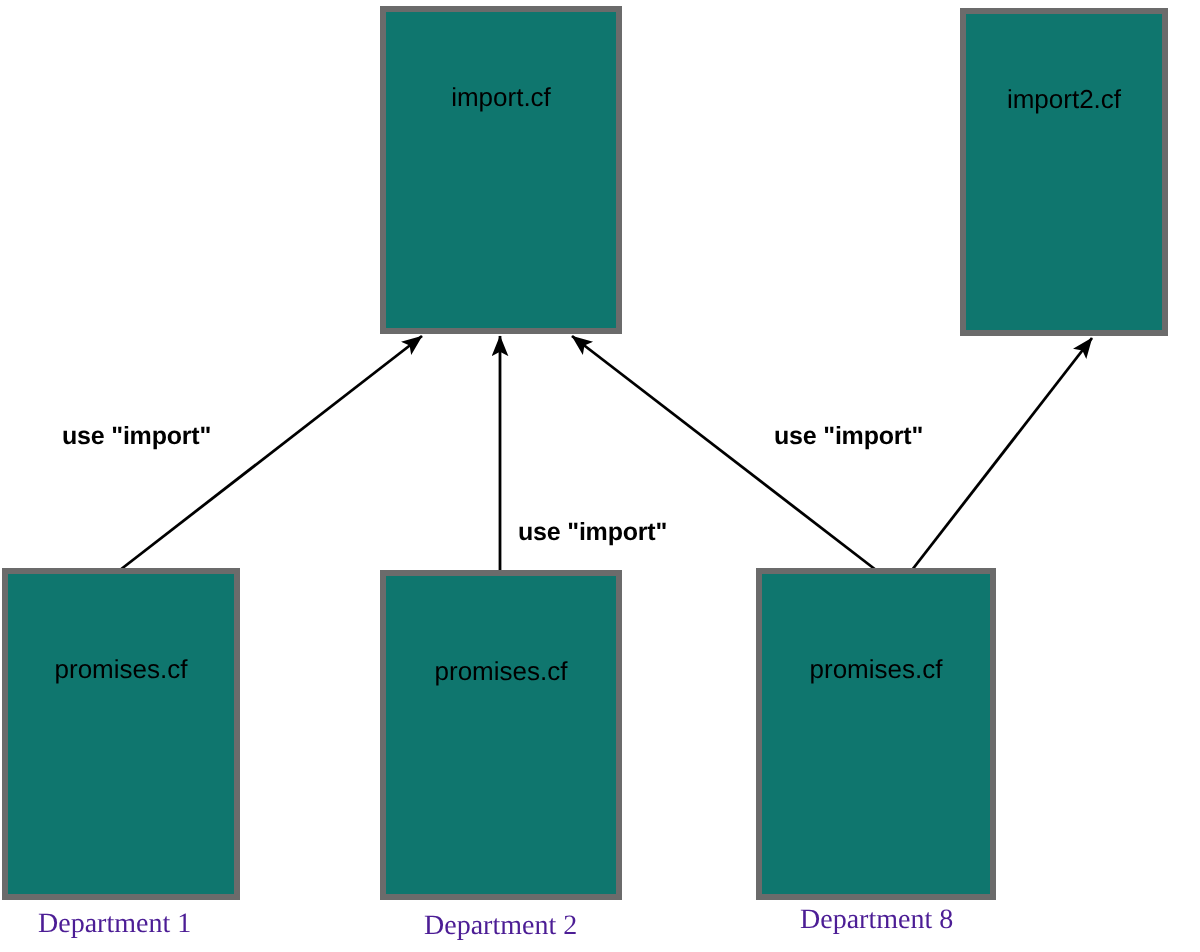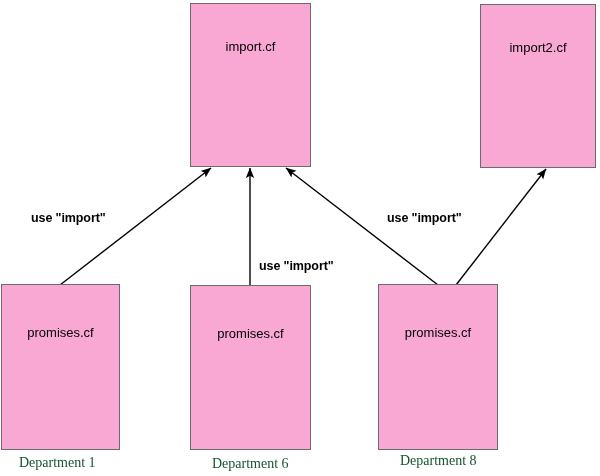--- a/index.html
+++ b/index.html
@@ -18,22 +18,22 @@
   svg.layer {
     position: absolute;
     left: 0;
     top: 0;
     width: 600px;
     height: 476px;
   }
   .node-box {
     position: absolute;
     box-sizing: border-box;
-    border: 1px solid #a3a3a3;
-    background: #f9a8d4;
+    border: 3px solid #a3a3a3;
+    background: #0f766e;
   }
   .node-label {
     position: absolute;
     left: 0;
     right: 0;
     text-align: center;
     font-family: "Liberation Sans", sans-serif;
     font-size: 13px;
     color: #000000;
     white-space: nowrap;
@@ -44,21 +44,21 @@
     font-size: 12.5px;
     font-weight: bold;
     color: #000000;
     white-space: nowrap;
     letter-spacing: -0.1px;
   }
   .dept-label {
     position: absolute;
     font-family: "Liberation Serif", serif;
     font-size: 14px;
-    color: #14532d;
+    color: #4c1d95;
     white-space: nowrap;
     text-align: right;
   }
 </style>
 </head>
 <body>
 
 <div id="canvas">
 
   <svg class="layer" viewBox="0 0 600 476">
@@ -72,37 +72,37 @@
         <line x1="250" y1="285" x2="250" y2="168" stroke="#000000" stroke-width="1.4" marker-end="url(#arrowhead)"></line>
         <line x1="438" y1="285" x2="286" y2="168" stroke="#000000" stroke-width="1.4" marker-end="url(#arrowhead)"></line>
         <line x1="456" y1="285" x2="546" y2="169" stroke="#000000" stroke-width="1.4" marker-end="url(#arrowhead)"></line>
       </g>
   </svg>
 
   <div class="node-box" id="node-import" style="left: 190px; top: 3px; width: 121px; height: 164px; border-color: rgb(107, 107, 107);">
     <span class="node-label" style="top: 35px;">import.cf</span>
   </div>
 
-  <div class="node-box" id="node-import2" style="left: 480px; top: 4px; width: 116px; height: 164px; border-color: rgb(107, 107, 107);">
+  <div class="node-box" id="node-import2" style="left: 480px; top: 4px; width: 104px; height: 164px; border-color: rgb(107, 107, 107);">
     <span class="node-label" style="top: 35px;">import2.cf</span>
   </div>
 
   <div class="node-box" id="node-promises1" style="left: 1px; top: 284px; width: 119px; height: 166px; border-color: rgb(107, 107, 107);">
     <span class="node-label" style="top: 40px;">promises.cf</span>
   </div>
 
   <div class="node-box" id="node-promises2" style="left: 190px; top: 285px; width: 121px; height: 165px; border-color: rgb(107, 107, 107);">
     <span class="node-label" style="top: 40px;">promises.cf</span>
   </div>
 
   <div class="node-box" id="node-promises3" style="left: 378px; top: 284px; width: 120px; height: 166px; border-color: rgb(107, 107, 107);">
     <span class="node-label" style="top: 40px;">promises.cf</span>
   </div>
 
   <div class="edge-label" id="edge-label-1" style="left: 31px; top: 211px;">use "import"</div>
   <div class="edge-label" id="edge-label-2" style="left: 259px; top: 259px;">use "import"</div>
   <div class="edge-label" id="edge-label-3" style="left: 387px; top: 211px;">use "import"</div>
 
   <div class="dept-label" id="dept-label-1" style="left: 19px; top: 455px;">Department 1</div>
-  <div class="dept-label" id="dept-label-2" style="left: 212px; top: 456px;">Department 6</div>
+  <div class="dept-label" id="dept-label-2" style="left: 212px; top: 456px;">Department 2</div>
   <div class="dept-label" id="dept-label-3" style="left: 400px; top: 453px;">Department 8</div>
 
 </div>
 
 </body></html>

